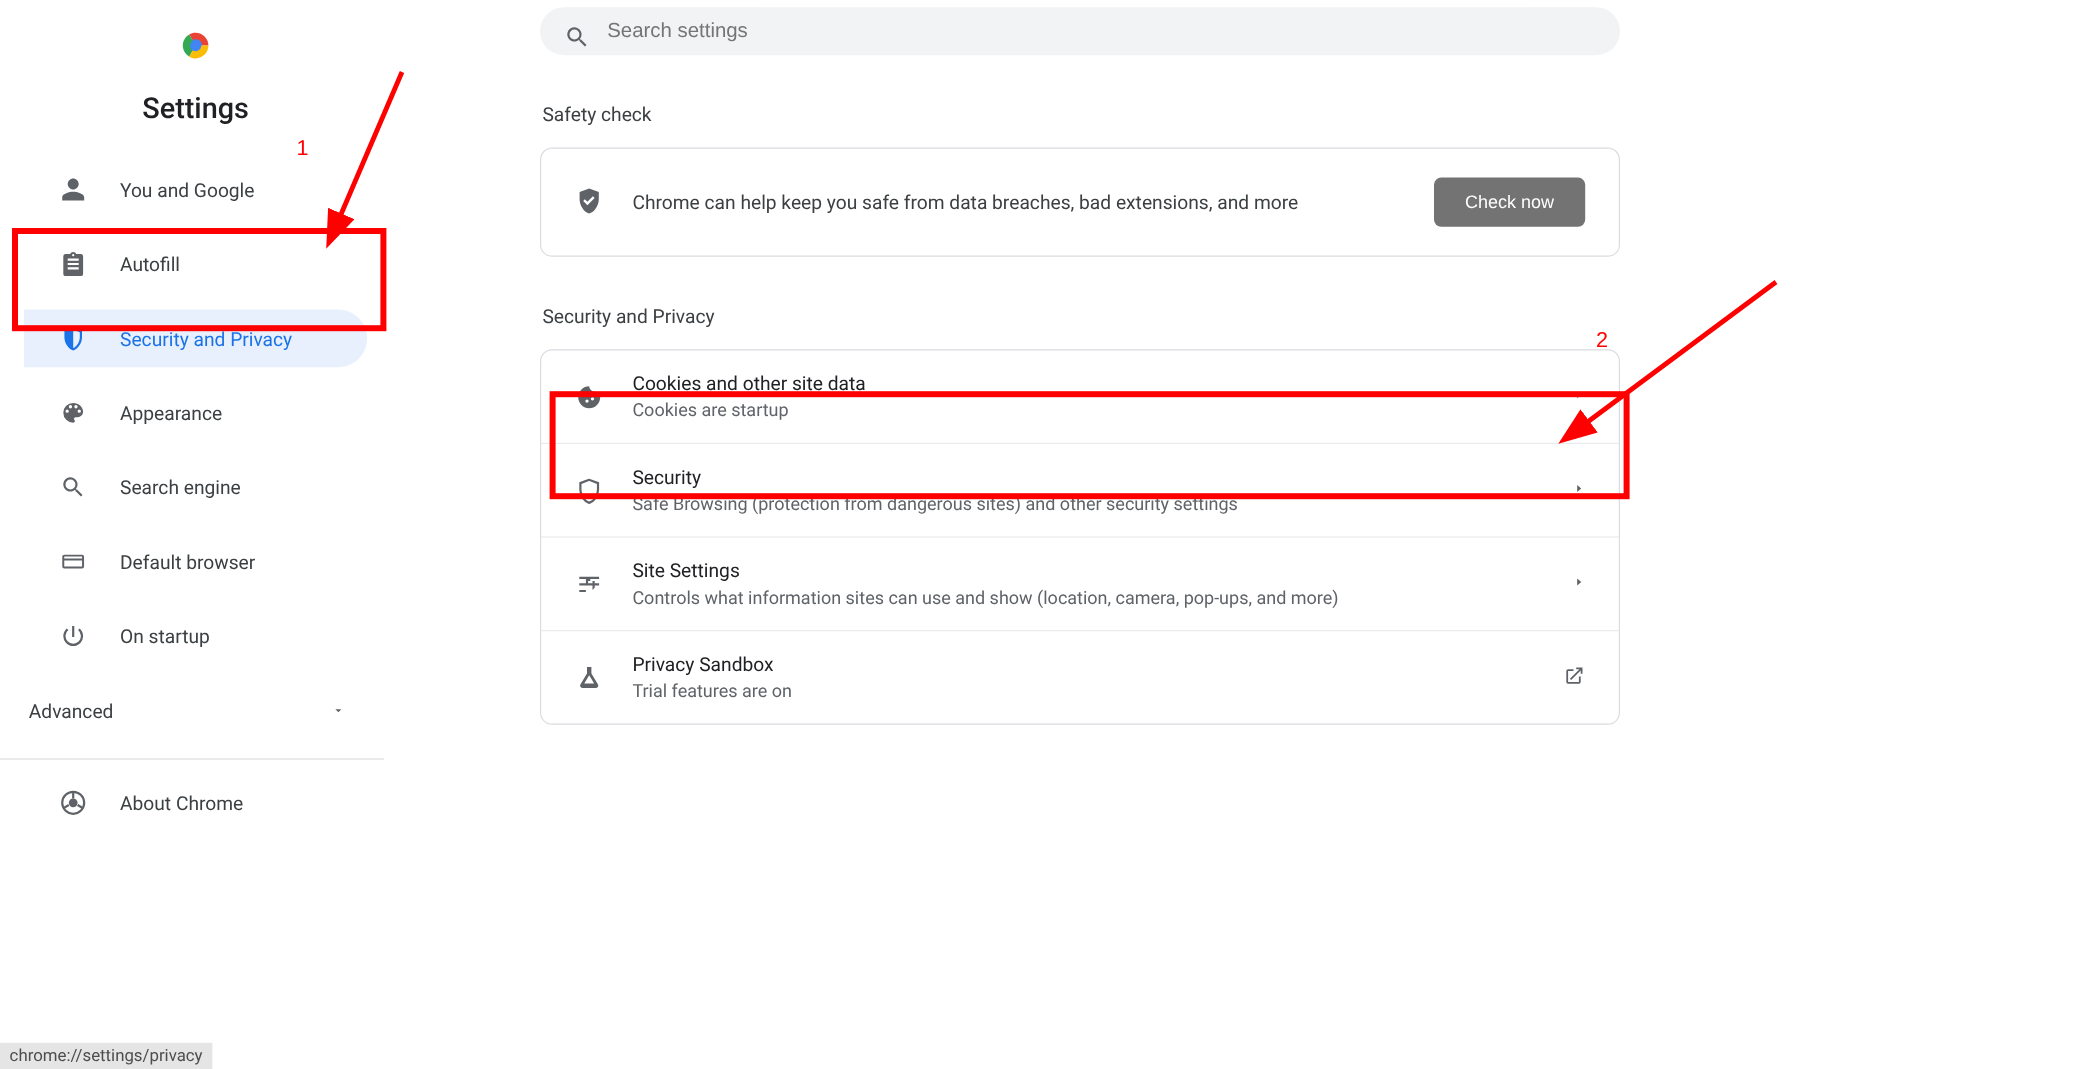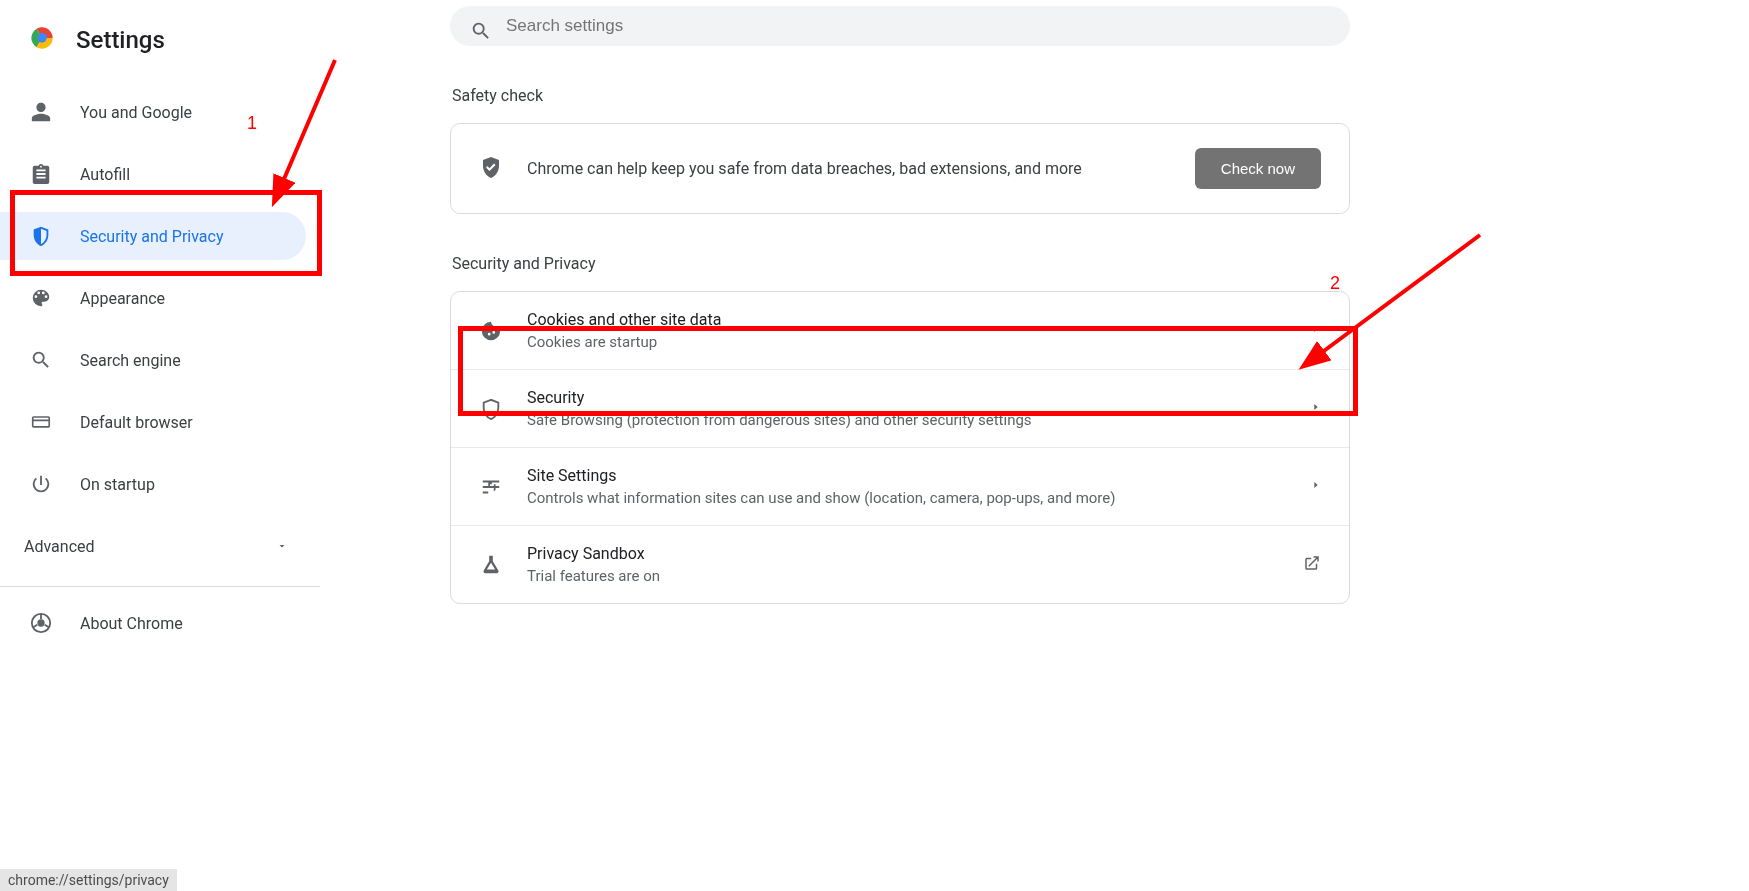--- a/index.html
+++ b/index.html
@@ -18,20 +18,21 @@
     top: 0;
     width: 320px;
     height: 100%;
     padding-top: 12px;
   }
   .sidebar-header {
     display: flex;
     align-items: center;
     gap: 18px;
     padding: 10px 20px 20px 26px;
+    flex-direction: column;
   }
   .sidebar-header svg { width: 32px; height: 32px; }
   .sidebar-title {
     font-size: 24px;
     font-weight: 500;
     color: #202124;
   }
   .nav-section {
     margin-top: 10px;
   }
@@ -40,20 +41,21 @@
     align-items: center;
     gap: 28px;
     height: 48px;
     padding: 0 20px 0 30px;
     font-size: 16px;
     color: #3c4043;
     cursor: pointer;
     border-radius: 0 24px 24px 0;
     margin-right: 14px;
     margin-bottom: 14px;
+    margin-left: 20px;
   }
   .nav-item.selected {
     background: #e8f0fe;
     color: #1a73e8;
   }
   .nav-item .icon {
     width: 22px;
     height: 22px;
     display: flex;
     align-items: center;

